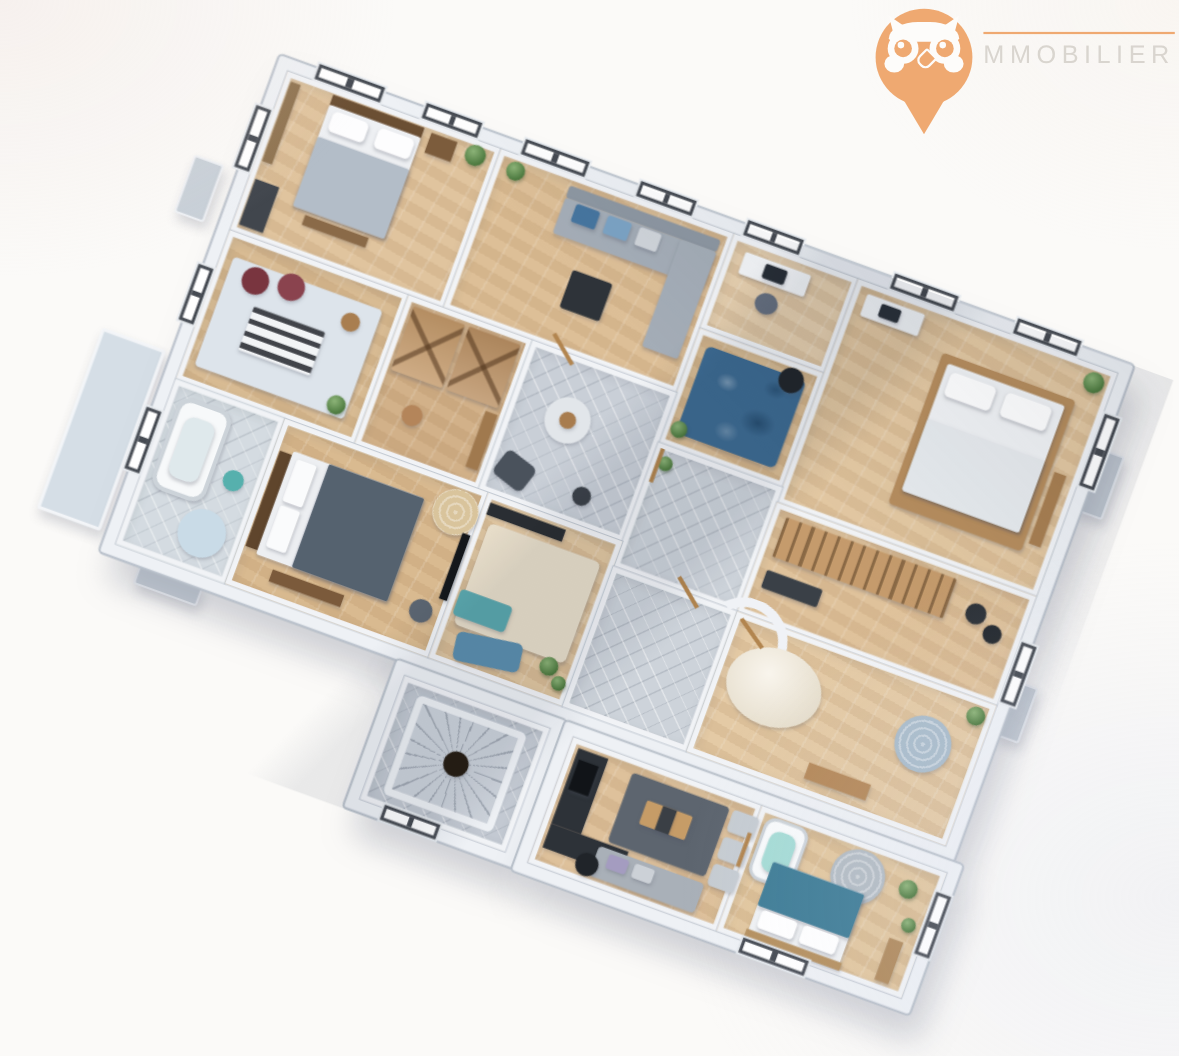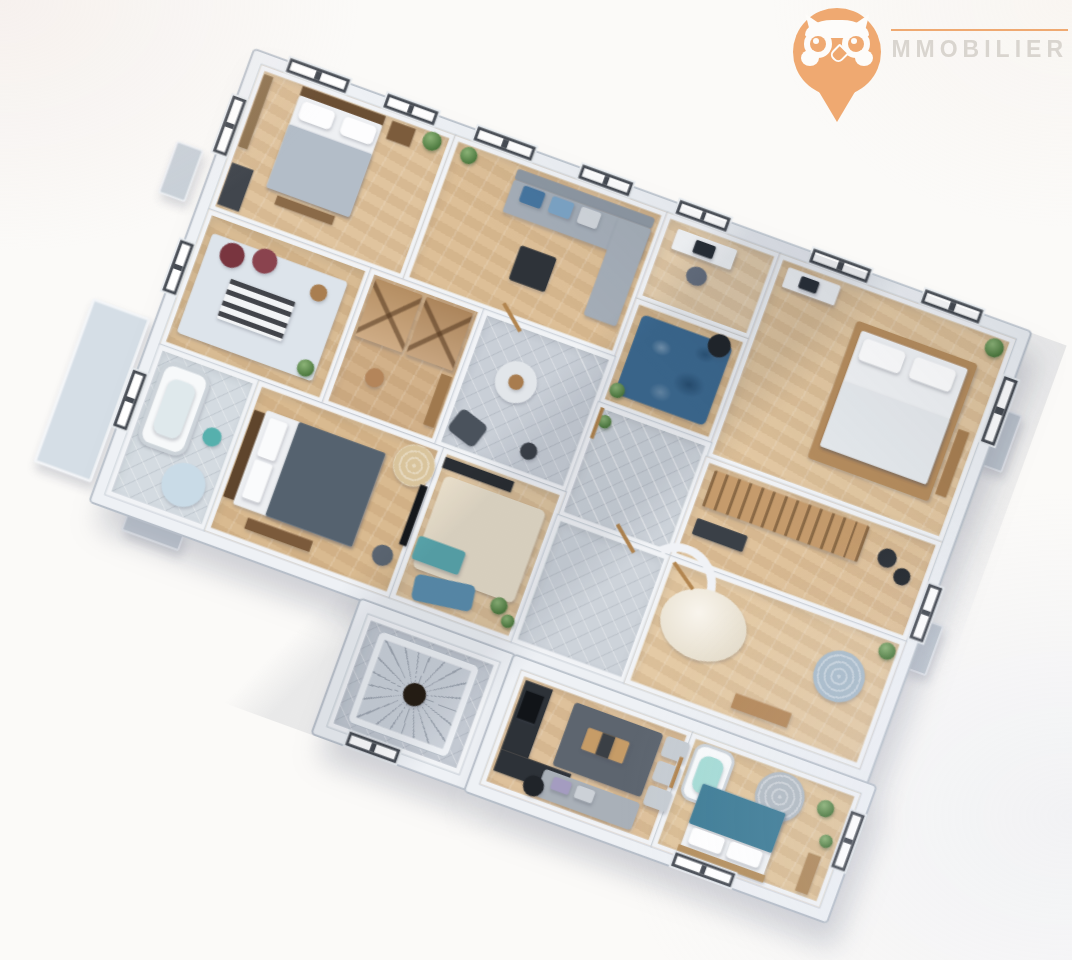--- a/index.html
+++ b/index.html
@@ -35,21 +35,21 @@
   .owl .iris{position:absolute;left:6px;top:6px;width:16px;height:16px;border-radius:50%;background:var(--accent,#efa971);}
   .owl .glint{position:absolute;left:9px;top:8px;width:6px;height:6px;border-radius:50%;background:#fdfcfa;}
   .owl .beak{position:absolute;left:29px;top:26px;width:10px;height:12px;background:var(--accent,#efa971);
     border:2px solid #fdfcfa;border-radius:2px 2px 6px 6px;transform:rotate(45deg);}
   .owl .cheek{position:absolute;top:30px;width:18px;height:16px;border-radius:50%;background:#fdfcfa;}
   .owl .cheek.l{left:-2px;} .owl .cheek.r{right:-2px;}
   .brand{display:flex;flex-direction:column;margin-top:16px;}
   .brand-name{font-family:"Liberation Serif",serif;font-weight:700;font-size:41px;line-height:1;
     letter-spacing:3px;color:#6d6d6d;}
   .brand-rule{height:2px;background:var(--accent,#efa971);margin:5px 0 7px;}
-  .brand-sub{font-size:23px;line-height:1;letter-spacing:5px;color:#d9d5cf;font-weight:700;}
+  .brand-sub{font-size:23px;line-height:1;letter-spacing:5px;color:#d9d5cf;font-weight:400;}
 
   
   .plan{position:absolute;left:104px;top:166px;width:900px;height:650px;
     transform:rotate(20deg) scale(0.96);transform-origin:50% 50%;}
   .plan > div{position:absolute;box-sizing:border-box;}
   .ext{z-index:1;background:#c8d0d8;border:2px solid #eef1f5;border-radius:3px;
     box-shadow:4px 6px 10px rgba(125,130,145,.30);}
   .slab{z-index:2;background:#dde2e9;border:13px solid #eef1f5;border-radius:3px;
     box-shadow:0 0 0 2px #b6bec8,16px 22px 30px rgba(122,128,145,.35);}
   .room{z-index:10;border:5px solid #f1f3f6;box-shadow:0 0 0 1px #c3cad3, inset 2px 3px 8px rgba(90,95,110,.12);}

